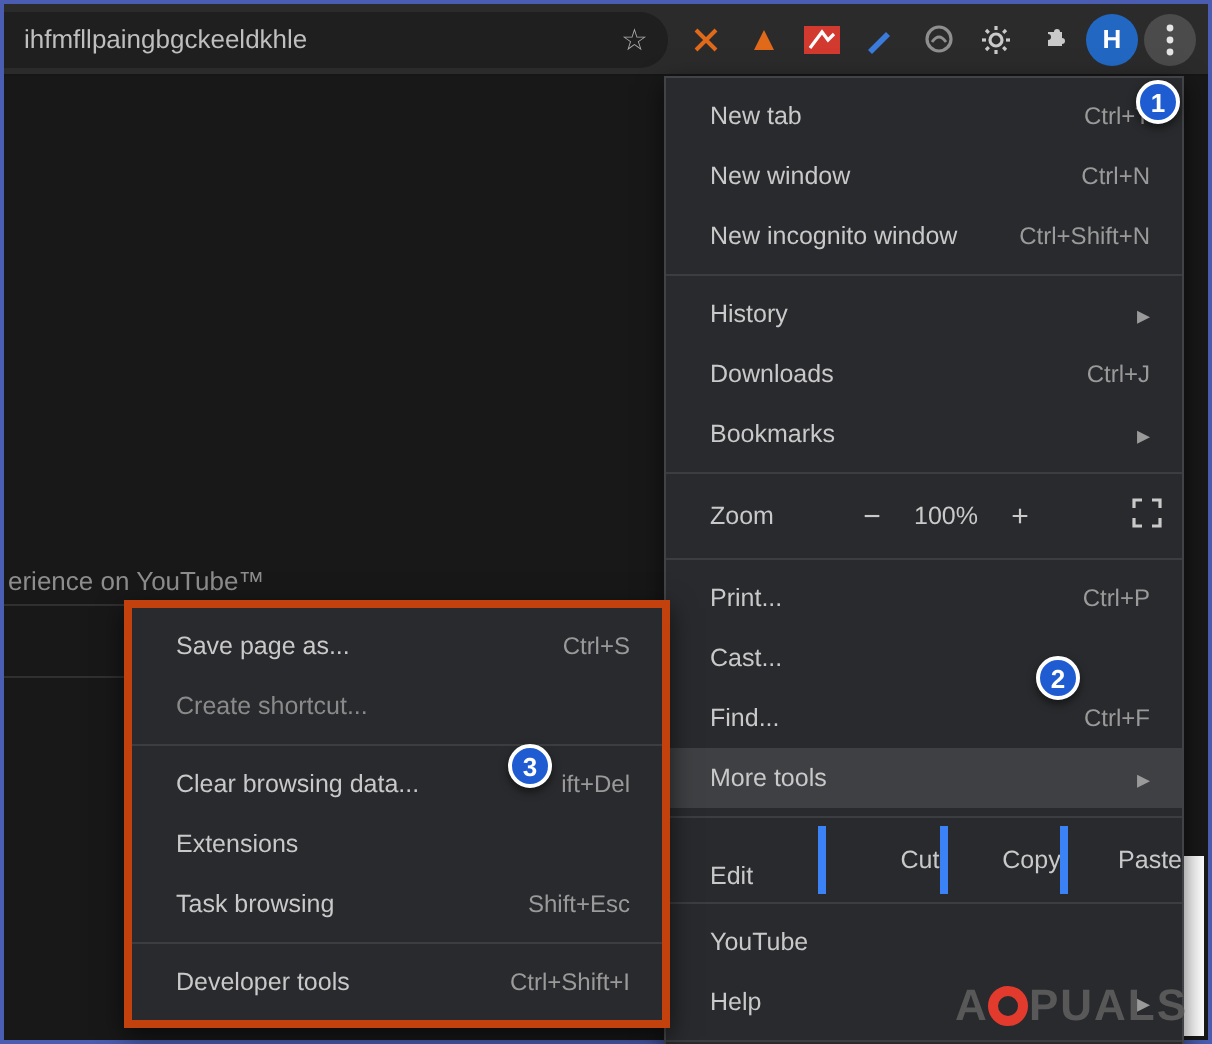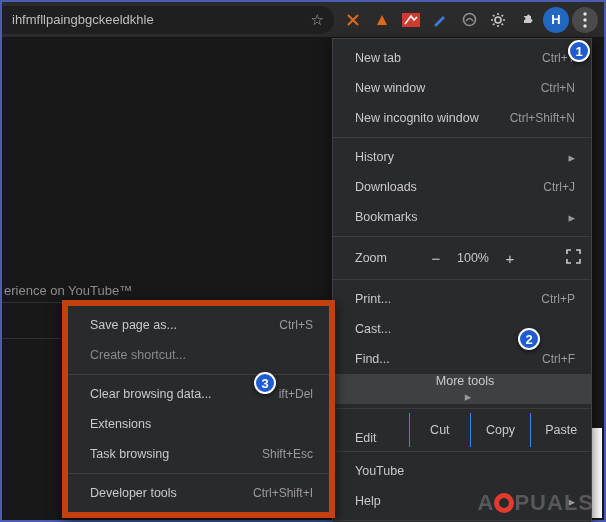--- a/index.html
+++ b/index.html
@@ -19,35 +19,35 @@
   .page-text { position: absolute; left: 2px; top: 245px; color: #8d8d8d; font-size: 13px; }
   .page-line { position: absolute; left: 0; height: 1px; background: #303030; }
   
   .wcorner { position: absolute; right: 2px; bottom: 2px; width: 38px; height: 90px; background: #fff; }
   
   .wm { position: absolute; right: 10px; bottom: 4px; font-family: Arial, sans-serif; font-weight: 900; letter-spacing: 1px; font-size: 22px; color: #585858; }
   .wm .ring { display: inline-block; width: 20px; height: 20px; border: 5px solid #e23b2e; border-radius: 50%; vertical-align: -3px; }
   
   .menu { position: absolute; top: 36px; right: 12px; width: 260px; background: #292a2d; border: 1px solid #424346; box-shadow: 0 4px 12px rgba(0,0,0,.6); padding: 4px 0; }
   .mi { display: flex; align-items: center; height: 30px; padding: 0 16px 0 22px; cursor: pointer; }
-  .mi.sel { background: #3f4043; flex-direction: column; }
+  .mi.sel { background: #3f4043; }
   .mi-label { flex: 1; white-space: nowrap; }
   .mi-sc { color: #9a9a9a; font-size: 12px; }
   .mi-arrow { color: #9a9a9a; font-size: 13px; margin-left: 6px; }
   .msep { height: 1px; background: #3c3d40; margin: 4px 0; }
   .zoomrow { display: flex; align-items: center; height: 34px; padding: 0 10px 0 22px; justify-content: center; }
   .zoomrow .lbl { width: 70px; }
   .zbtn { width: 22px; text-align: center; color: #c9c9c9; font-size: 15px; cursor: pointer; }
   .zval { width: 52px; text-align: center; }
   .fs { margin-left: auto; cursor: pointer; }
   .editrow { display: flex; align-items: center; height: 34px; padding: 0 0 0 22px; }
   .editrow .lbl { width: 54px; margin-top: 16px; }
-  .ebtn { flex: 1; text-align: center; height: 34px; line-height: 34px; border-left: 1px solid #3b82f6; cursor: pointer; }
-  
-  .submenu { position: absolute; top: 298px; left: 60px; width: 273px; background: #292a2d; border: 6px solid #c2410c; box-shadow: 0 4px 12px rgba(0,0,0,.6); padding: 4px 0; }
+  .ebtn { flex: 1; text-align: right; height: 34px; line-height: 34px; border-left: 4px solid #3b82f6; cursor: pointer; }
+  
+  .submenu { position: absolute; top: 298px; left: 60px; width: 273px; background: #292a2d; border: 4px solid #c2410c; box-shadow: 0 4px 12px rgba(0,0,0,.6); padding: 4px 0; }
   .sub-dim { color: #8a8a8a; }
   
   .callout { position: absolute; width: 22px; height: 22px; border-radius: 50%; background: #1f5cd1; border: 2px solid #fff; color: #fff; font-weight: 700; font-size: 13px; display: flex; align-items: center; justify-content: center; box-shadow: 0 2px 4px rgba(0,0,0,.5); pointer-events: none; }
 </style>
 </head>
 <body>
 
 <div class="frame">
 
   <div class="topbar">

